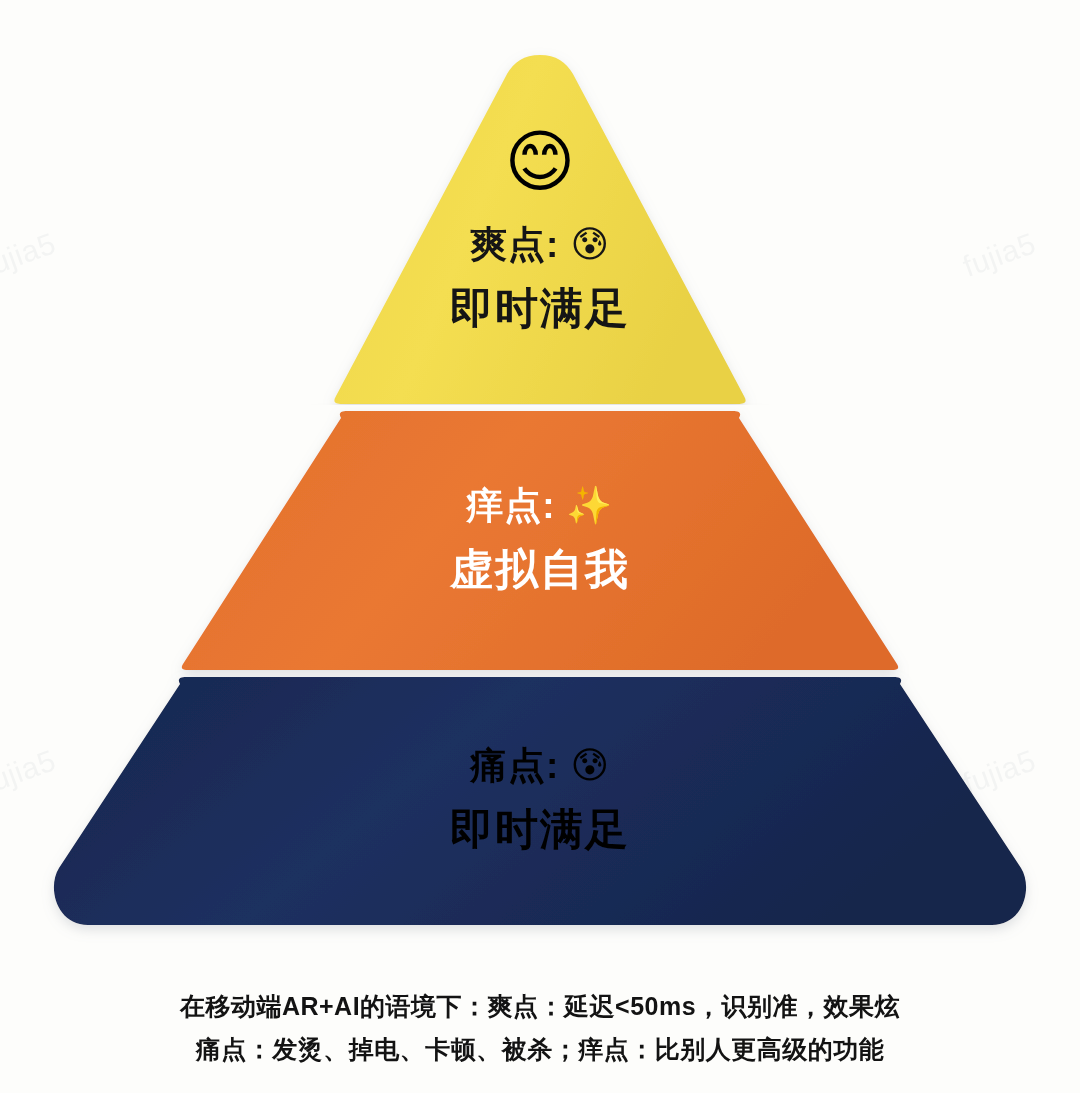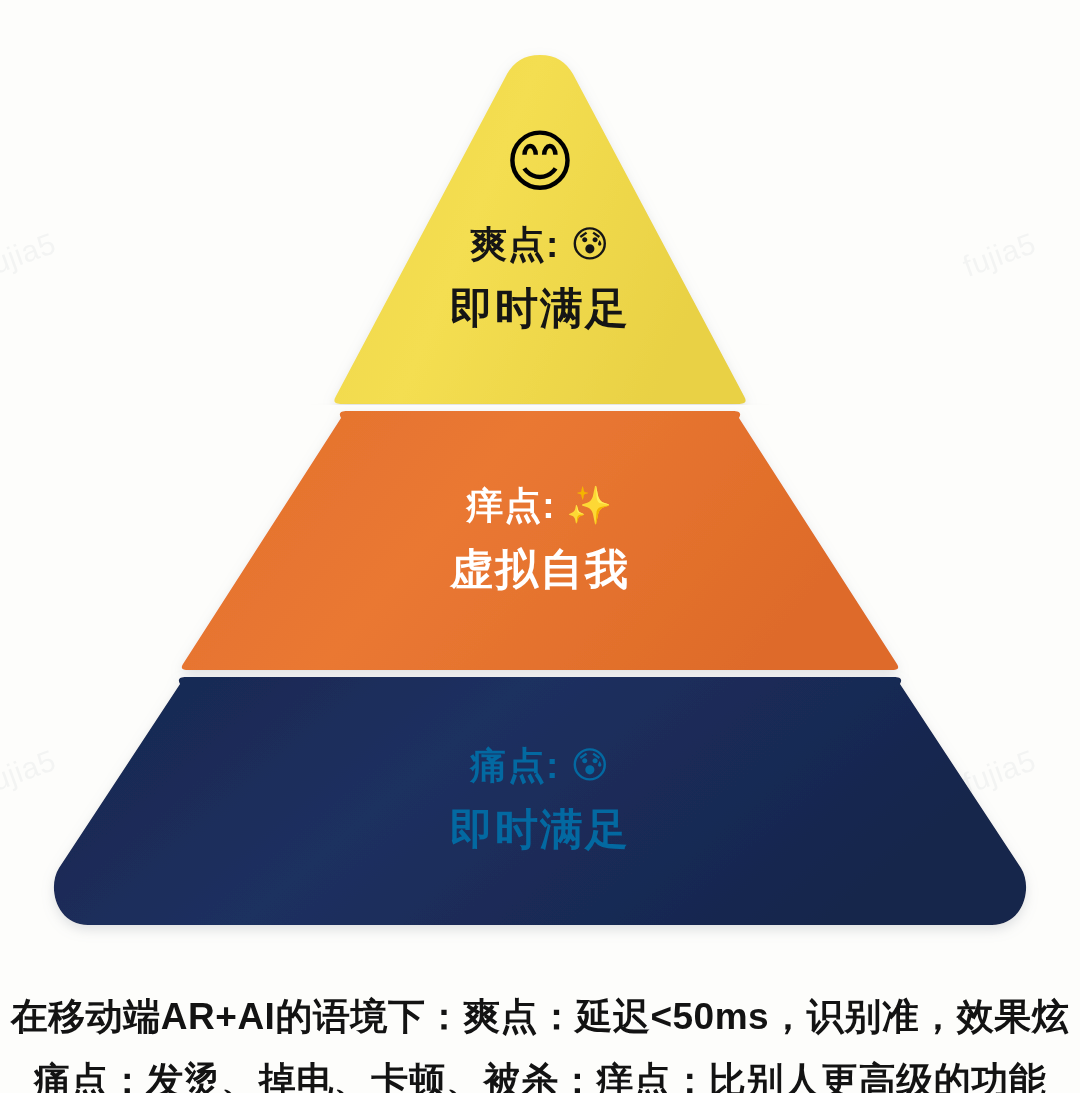--- a/index.html
+++ b/index.html
@@ -90,36 +90,36 @@
 
   
   #tier-middle-text {
     top: 483px;
     color: #ffffff;
   }
 
   
   #tier-bottom-text {
     top: 743px;
-    color: #0369a1;
+    color: #000000;
   }
 
   
   #caption {
     position: absolute;
     left: 0;
     top: 985px;
     width: 1080px;
     text-align: center;
     z-index: 4;
     color: #131313;
   }
   .caption-line {
     display: block;
-    font-size: 37px;
+    font-size: 25px;
     font-weight: 700;
     letter-spacing: 0.5px;
     line-height: 1.72;
     white-space: nowrap;
   }
 </style>
 </head>
 <body>
 
 <div id="watermark-layer">

